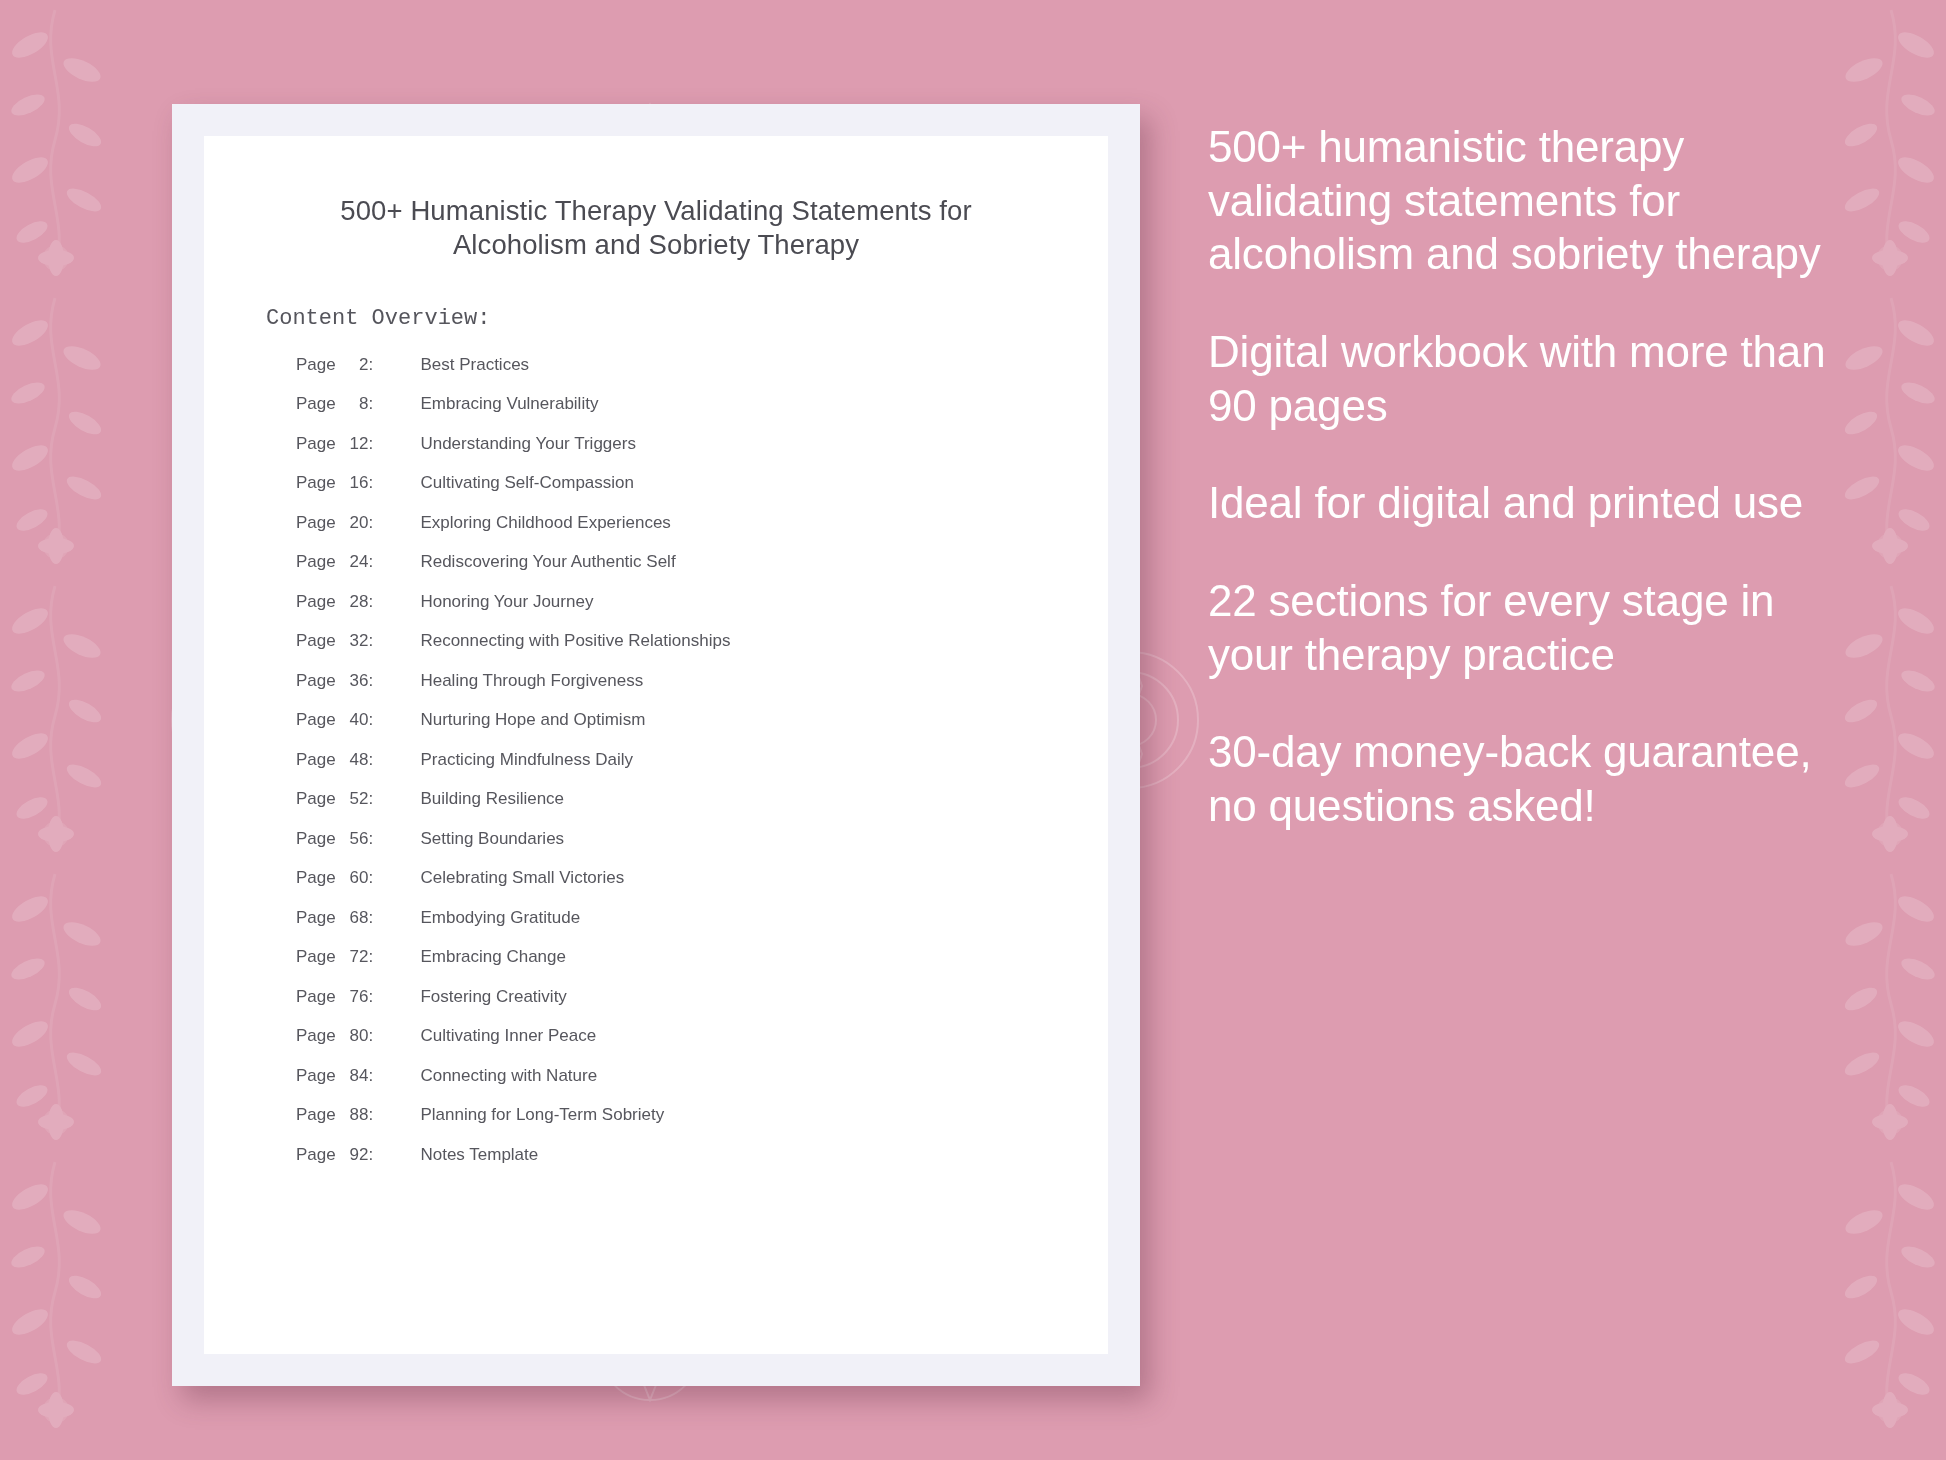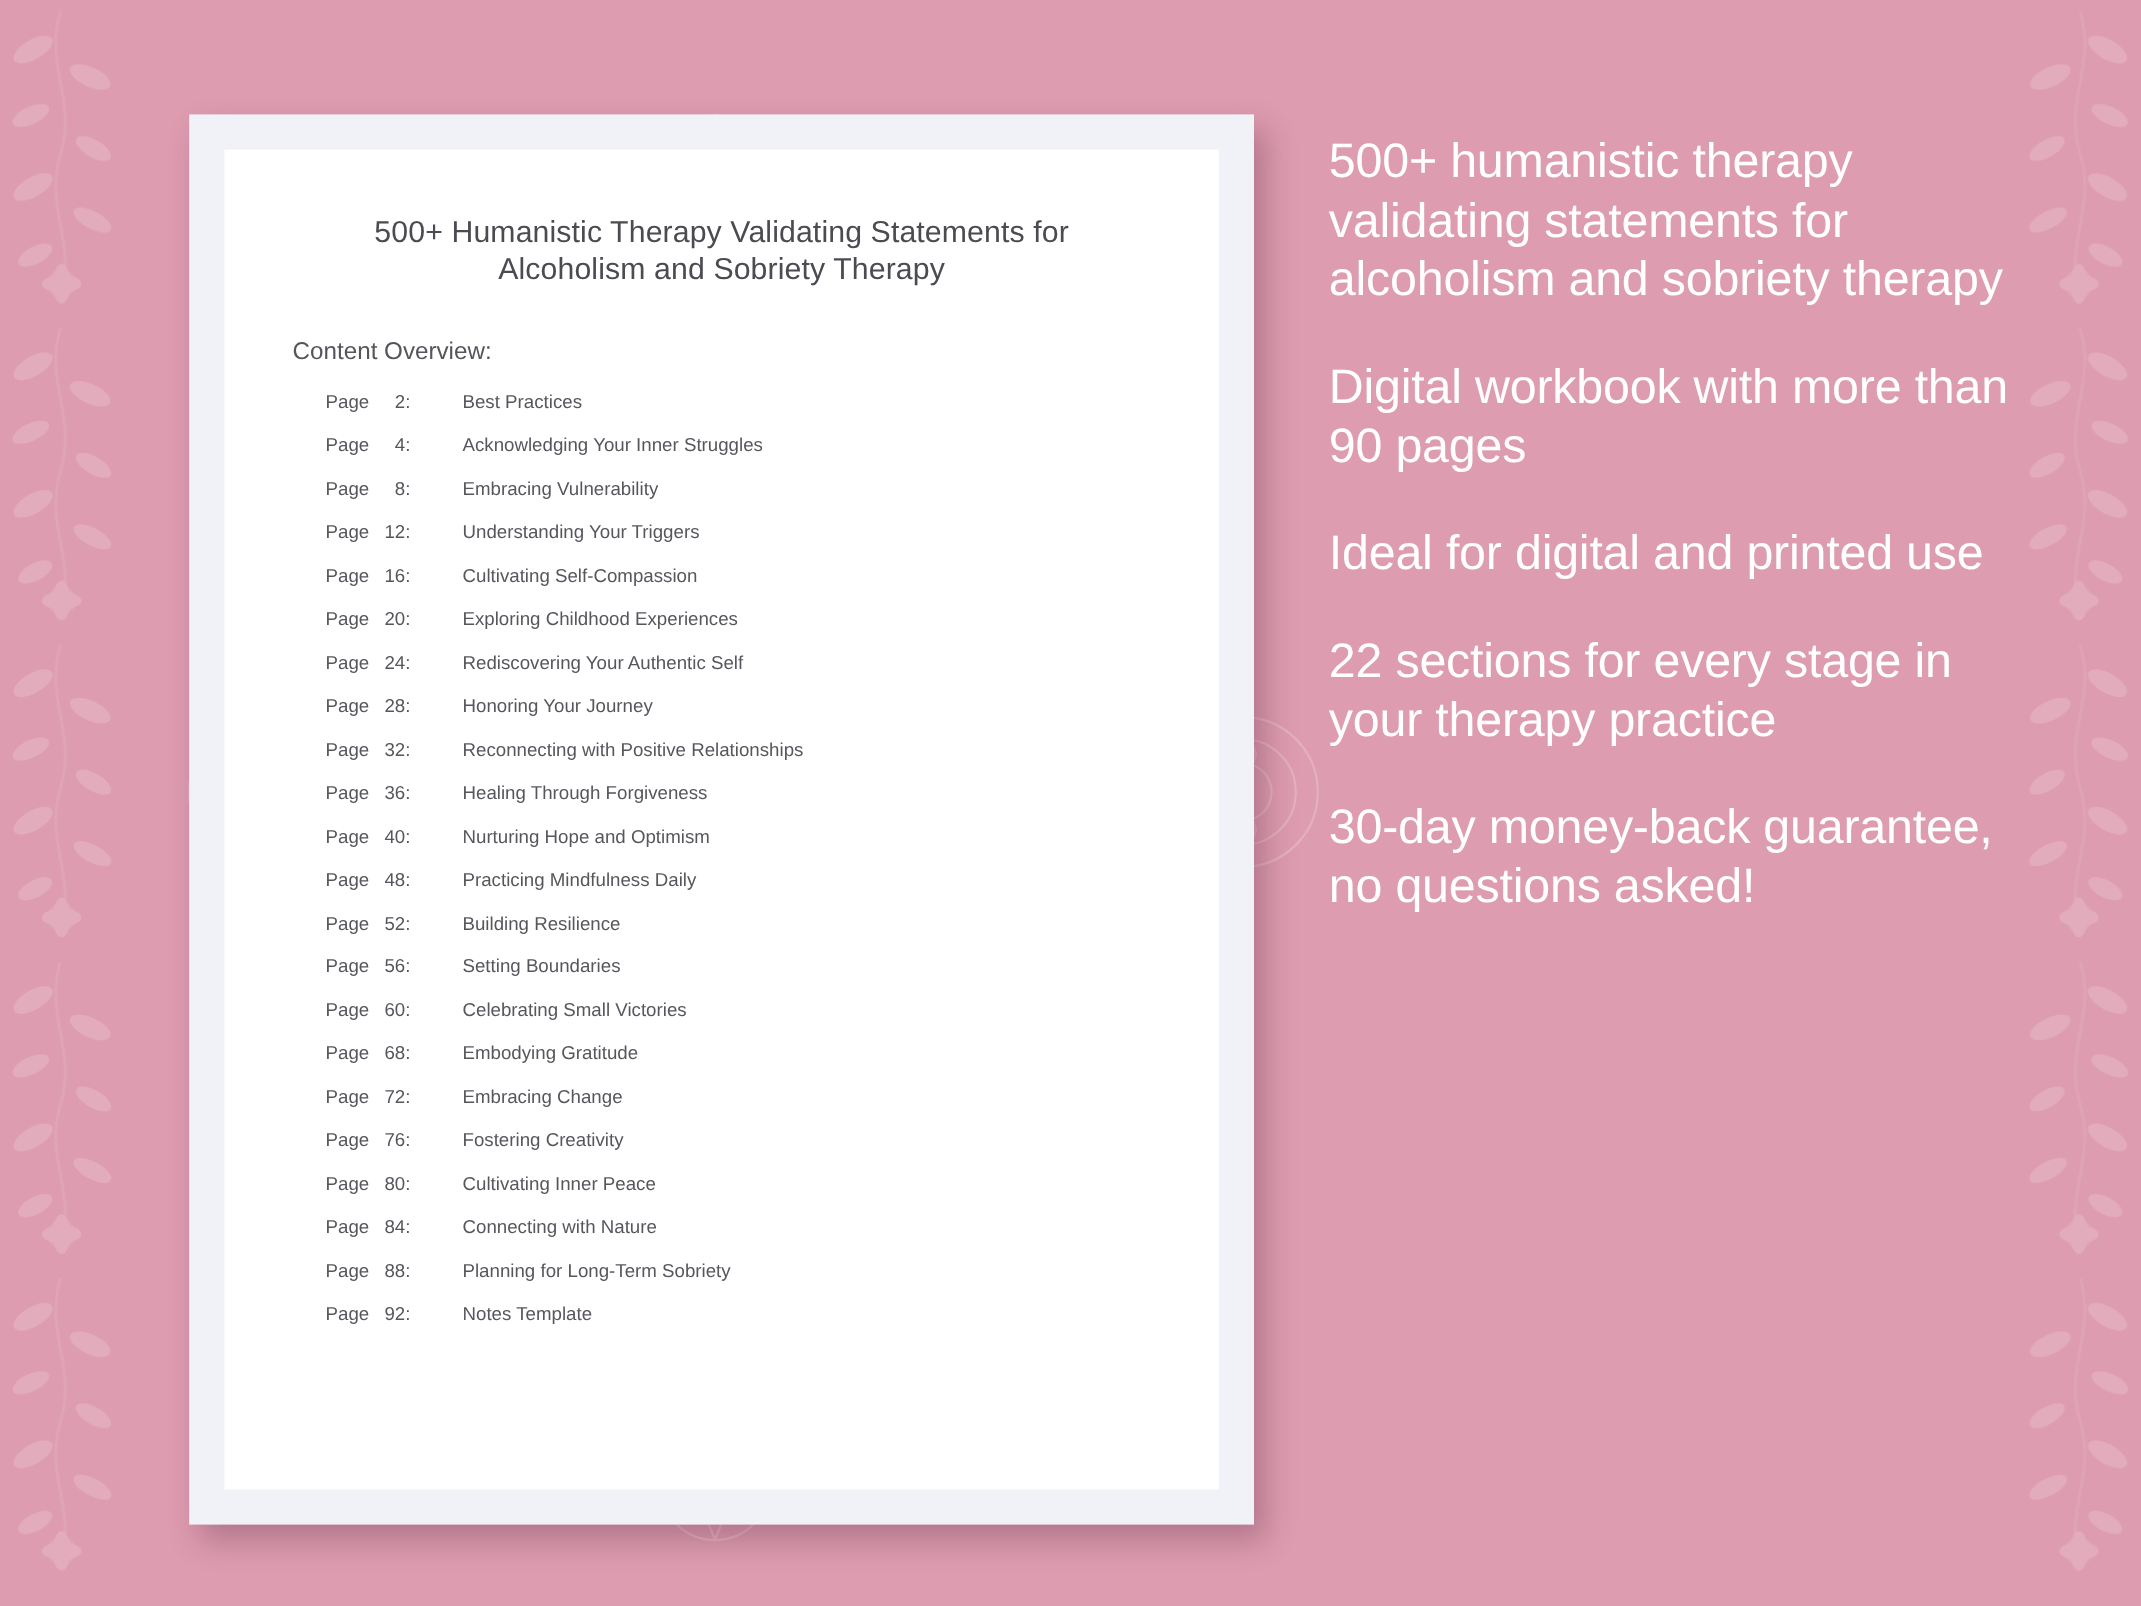--- a/index.html
+++ b/index.html
@@ -61,20 +61,21 @@
     text-align: center;
     letter-spacing: 0.1px;
   }
 
   .content-overview-label {
     margin: 0;
     padding: 44px 0 0 62px;
     font-size: 22px;
     color: #55555c;
     font-weight: 400;
+    font-family: Liberation Mono, monospace;
   }
 
   .toc {
     margin: 0;
     padding: 24px 0 0 0;
     list-style: none;
   }
   .toc-item {
     display: flex;
     align-items: baseline;
@@ -228,24 +229,20 @@
   <div class="doc-outer"></div>
   <div class="doc-inner">
     <h1 class="doc-title">500+ Humanistic Therapy Validating Statements for Alcoholism and Sobriety Therapy</h1>
     <p class="content-overview-label">Content Overview:</p>
     <ul class="toc">
       <li class="toc-item">
           <span class="toc-page"><span class="pword">Page</span>&nbsp;<span class="pnum">2</span><span class="toc-sep">:</span></span>
           <span class="toc-label">Best Practices</span>
         </li>
       <li class="toc-item">
-          <span class="toc-page"><span class="pword">Page</span>&nbsp;<span class="pnum">4</span><span class="toc-sep">:</span></span>
-          <span class="toc-label">Acknowledging Your Inner Struggles</span>
-        </li>
-      <li class="toc-item">
           <span class="toc-page"><span class="pword">Page</span>&nbsp;<span class="pnum">8</span><span class="toc-sep">:</span></span>
           <span class="toc-label">Embracing Vulnerability</span>
         </li>
       <li class="toc-item">
           <span class="toc-page"><span class="pword">Page</span>&nbsp;<span class="pnum">12</span><span class="toc-sep">:</span></span>
           <span class="toc-label">Understanding Your Triggers</span>
         </li>
       <li class="toc-item">
           <span class="toc-page"><span class="pword">Page</span>&nbsp;<span class="pnum">16</span><span class="toc-sep">:</span></span>
           <span class="toc-label">Cultivating Self-Compassion</span>

